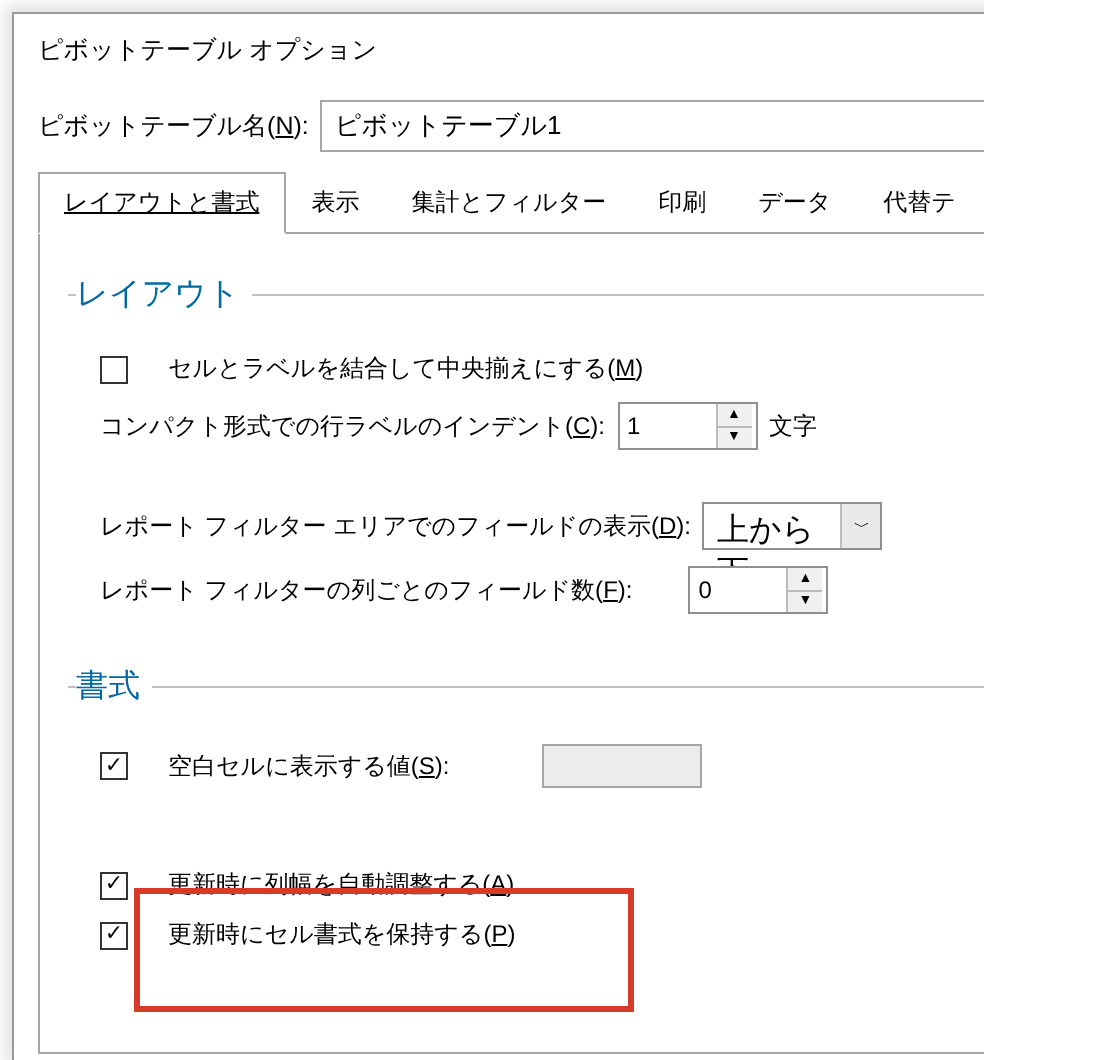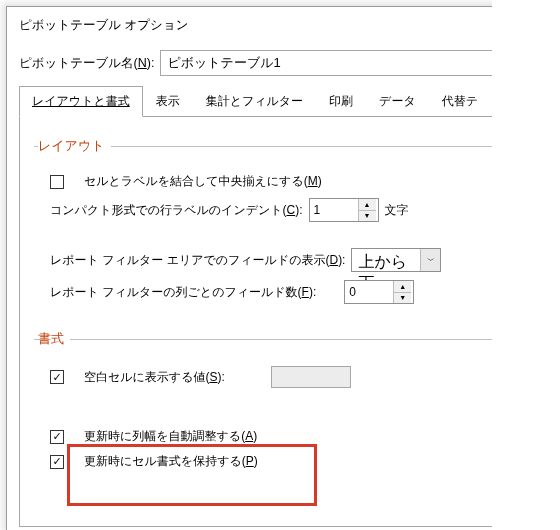--- a/index.html
+++ b/index.html
@@ -79,22 +79,22 @@
   fieldset.group {
     border: none;
     border-top: 1px solid #c0c0c0;
     margin: 6px 0 14px 0;
     padding: 10px 4px 4px 4px;
     position: relative;
     font-size: 12px;
   }
   fieldset.group > legend {
     padding: 0 6px 0 0;
-    color: #c2410c;
-    font-size: 13px;
+    color: #0369a1;
+    font-size: 16px;
     margin-left: 0;
   }
   .row {
     display: flex;
     align-items: center;
     gap: 6px;
     margin: 8px 0 8px 12px;
   }
   .row label u, .cb-label u { text-decoration: underline; }
   .cb-row {

